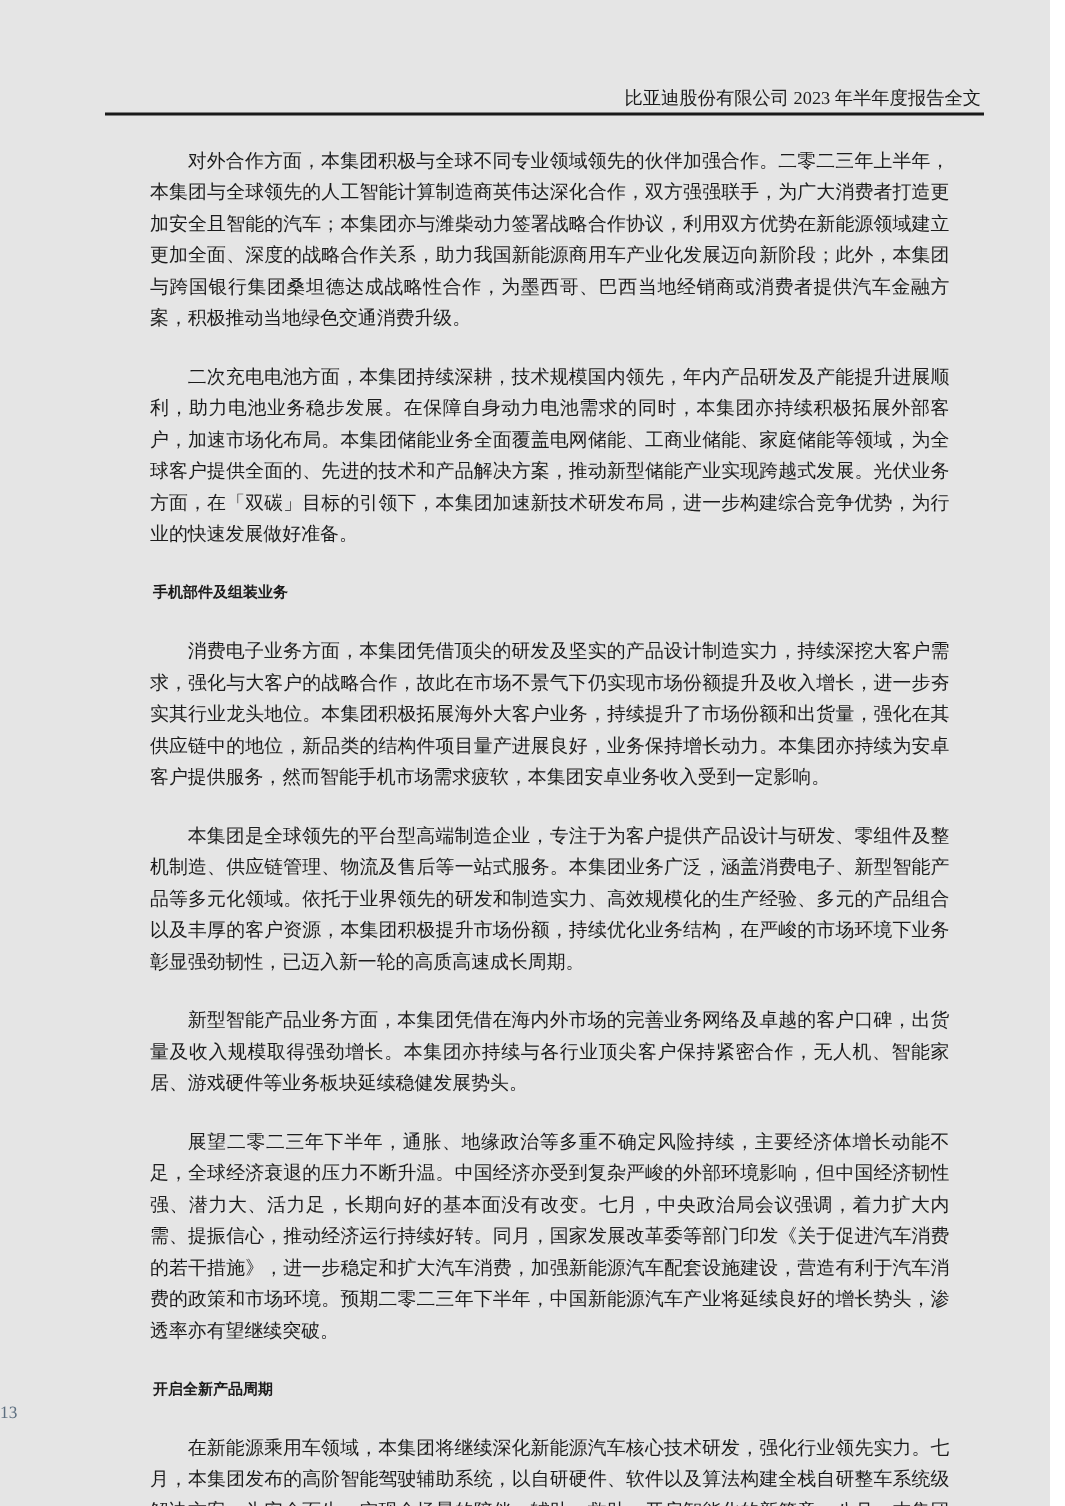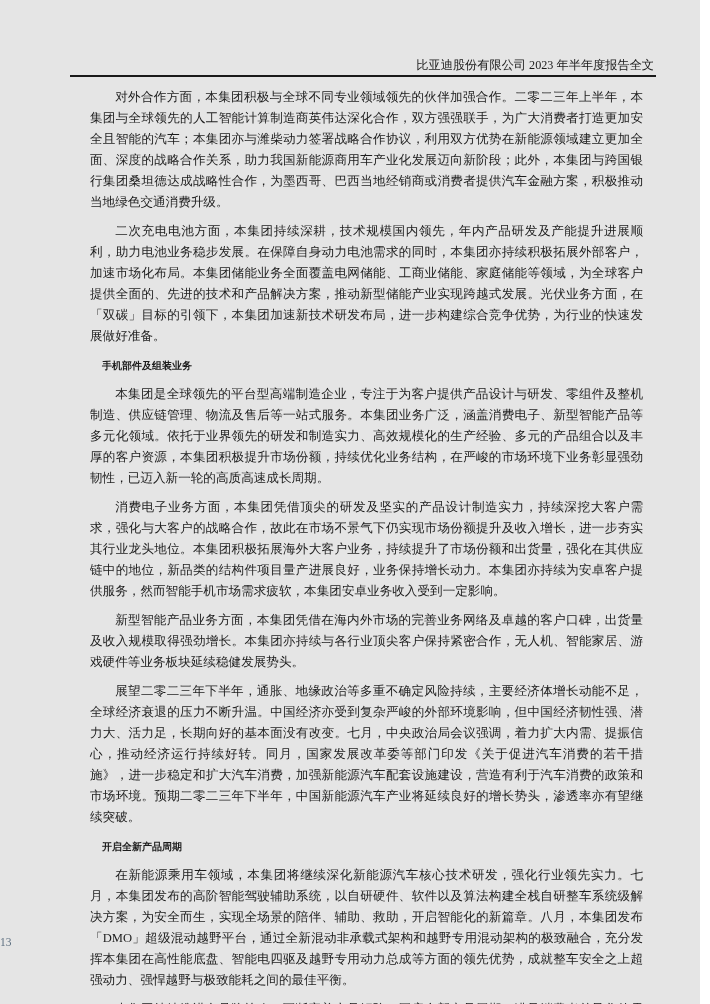--- a/index.html
+++ b/index.html
@@ -41,21 +41,21 @@
     top: 79px;
     left: 82px;
     width: 569px;
     font-size: 12.6px;
     line-height: 21px;
     text-align: justify;
     text-justify: inter-ideograph;
     color: #1c1c1c;
   }
   .doc-body p {
-    margin: 8px;
+    margin: 18px;
     text-indent: 2em;
   }
   .doc-body h3 {
     margin: 0;
     font-size: 10px;
     font-weight: bold;
     text-indent: 2em;
     line-height: 21px;
   }
   .page-number {
@@ -74,22 +74,22 @@
 
   <div class="doc-header">
     <div class="doc-header-title">比亚迪股份有限公司 2023 年半年度报告全文</div>
     <hr class="header-rule">
   </div>
 
   <div class="doc-body">
     <p>对外合作方面，本集团积极与全球不同专业领域领先的伙伴加强合作。二零二三年上半年，本集团与全球领先的人工智能计算制造商英伟达深化合作，双方强强联手，为广大消费者打造更加安全且智能的汽车；本集团亦与潍柴动力签署战略合作协议，利用双方优势在新能源领域建立更加全面、深度的战略合作关系，助力我国新能源商用车产业化发展迈向新阶段；此外，本集团与跨国银行集团桑坦德达成战略性合作，为墨西哥、巴西当地经销商或消费者提供汽车金融方案，积极推动当地绿色交通消费升级。</p>
     <p>二次充电电池方面，本集团持续深耕，技术规模国内领先，年内产品研发及产能提升进展顺利，助力电池业务稳步发展。在保障自身动力电池需求的同时，本集团亦持续积极拓展外部客户，加速市场化布局。本集团储能业务全面覆盖电网储能、工商业储能、家庭储能等领域，为全球客户提供全面的、先进的技术和产品解决方案，推动新型储能产业实现跨越式发展。光伏业务方面，在「双碳」目标的引领下，本集团加速新技术研发布局，进一步构建综合竞争优势，为行业的快速发展做好准备。</p>
     <h3>手机部件及组装业务</h3>
+    <p>消费电子业务方面，本集团凭借顶尖的研发及坚实的产品设计制造实力，持续深挖大客户需求，强化与大客户的战略合作，故此在市场不景气下仍实现市场份额提升及收入增长，进一步夯实其行业龙头地位。本集团积极拓展海外大客户业务，持续提升了市场份额和出货量，强化在其供应链中的地位，新品类的结构件项目量产进展良好，业务保持增长动力。本集团亦持续为安卓客户提供服务，然而智能手机市场需求疲软，本集团安卓业务收入受到一定影响。</p>
     <p>本集团是全球领先的平台型高端制造企业，专注于为客户提供产品设计与研发、零组件及整机制造、供应链管理、物流及售后等一站式服务。本集团业务广泛，涵盖消费电子、新型智能产品等多元化领域。依托于业界领先的研发和制造实力、高效规模化的生产经验、多元的产品组合以及丰厚的客户资源，本集团积极提升市场份额，持续优化业务结构，在严峻的市场环境下业务彰显强劲韧性，已迈入新一轮的高质高速成长周期。</p>
-    <p>消费电子业务方面，本集团凭借顶尖的研发及坚实的产品设计制造实力，持续深挖大客户需求，强化与大客户的战略合作，故此在市场不景气下仍实现市场份额提升及收入增长，进一步夯实其行业龙头地位。本集团积极拓展海外大客户业务，持续提升了市场份额和出货量，强化在其供应链中的地位，新品类的结构件项目量产进展良好，业务保持增长动力。本集团亦持续为安卓客户提供服务，然而智能手机市场需求疲软，本集团安卓业务收入受到一定影响。</p>
     <p>新型智能产品业务方面，本集团凭借在海内外市场的完善业务网络及卓越的客户口碑，出货量及收入规模取得强劲增长。本集团亦持续与各行业顶尖客户保持紧密合作，无人机、智能家居、游戏硬件等业务板块延续稳健发展势头。</p>
     <p>展望二零二三年下半年，通胀、地缘政治等多重不确定风险持续，主要经济体增长动能不足，全球经济衰退的压力不断升温。中国经济亦受到复杂严峻的外部环境影响，但中国经济韧性强、潜力大、活力足，长期向好的基本面没有改变。七月，中央政治局会议强调，着力扩大内需、提振信心，推动经济运行持续好转。同月，国家发展改革委等部门印发《关于促进汽车消费的若干措施》，进一步稳定和扩大汽车消费，加强新能源汽车配套设施建设，营造有利于汽车消费的政策和市场环境。预期二零二三年下半年，中国新能源汽车产业将延续良好的增长势头，渗透率亦有望继续突破。</p>
     <h3>开启全新产品周期</h3>
     <p>在新能源乘用车领域，本集团将继续深化新能源汽车核心技术研发，强化行业领先实力。七月，本集团发布的高阶智能驾驶辅助系统，以自研硬件、软件以及算法构建全栈自研整车系统级解决方案，为安全而生，实现全场景的陪伴、辅助、救助，开启智能化的新篇章。八月，本集团发布「DMO」超级混动越野平台，通过全新混动非承载式架构和越野专用混动架构的极致融合，充分发挥本集团在高性能底盘、智能电四驱及越野专用动力总成等方面的领先优势，成就整车安全之上超强动力、强悍越野与极致能耗之间的最佳平衡。</p>
     <p>本集团持续推进多品牌策略，不断完善产品矩阵，开启全新产品周期，满足消费者差异化的需求。「比亚迪」品牌方面，「海洋」系列首款 B+级超混轿车「海豹 DM-i」基于海洋美学设计理念，搭载「DM-i 超级混动」，首批量</p>
   </div>
 
   <div class="page-number">13</div>
 
 </div>

